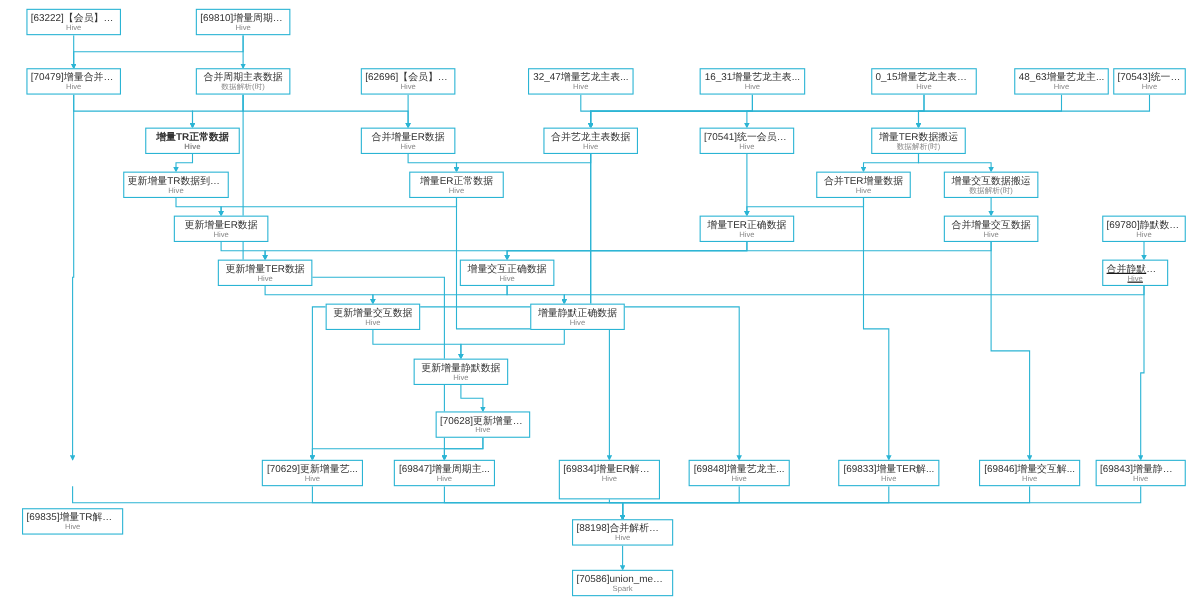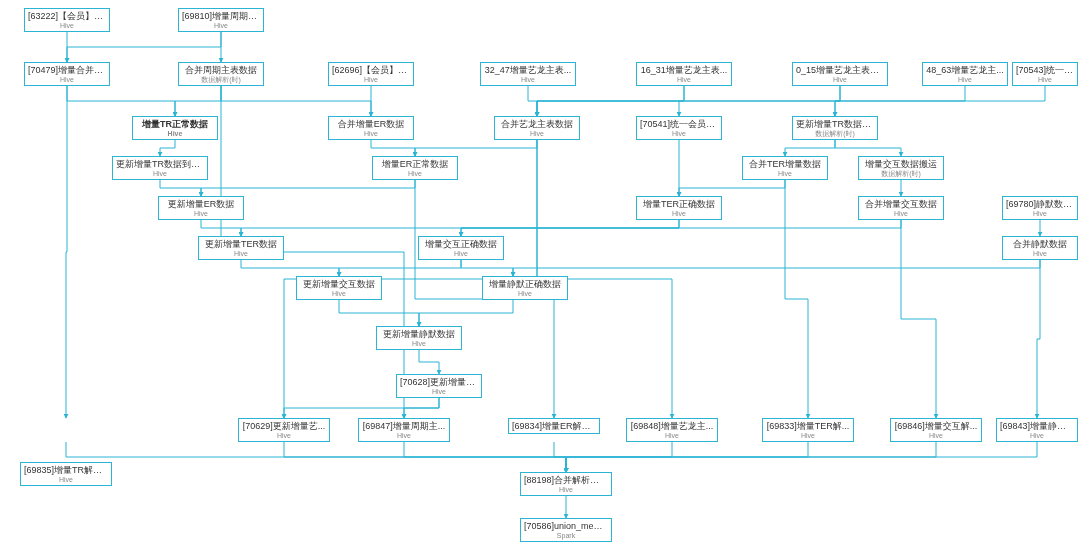--- a/index.html
+++ b/index.html
@@ -130,21 +130,21 @@
     </div>
     <div class="node" style="left: 494px; top: 116px; width: 86px; height: 24px;">
       <span class="title">合并艺龙主表数据</span>
       <span class="sub">Hive</span>
     </div>
     <div class="node" style="left: 636px; top: 116px; width: 86px; height: 24px;">
       <span class="title">[70541]统一会员全...</span>
       <span class="sub">Hive</span>
     </div>
     <div class="node" style="left: 792px; top: 116px; width: 86px; height: 24px;">
-      <span class="title">更新增量TR数据到统</span>
+      <span class="title">增量TER数据搬运</span>
       <span class="sub">数据解析(时)</span>
     </div>
     <div class="node" style="left: 112px; top: 156px; width: 96px; height: 24px;">
       <span class="title">更新增量TR数据到统...</span>
       <span class="sub">Hive</span>
     </div>
     <div class="node" style="left: 372px; top: 156px; width: 86px; height: 24px;">
       <span class="title">增量ER正常数据</span>
       <span class="sub">Hive</span>
     </div>
@@ -173,21 +173,21 @@
       <span class="sub">Hive</span>
     </div>
     <div class="node" style="left: 198px; top: 236px; width: 86px; height: 24px;">
       <span class="title">更新增量TER数据</span>
       <span class="sub">Hive</span>
     </div>
     <div class="node" style="left: 418px; top: 236px; width: 86px; height: 24px;">
       <span class="title">增量交互正确数据</span>
       <span class="sub">Hive</span>
     </div>
-    <div class="node" style="left: 1002px; top: 236px; width: 76px; height: 24px;">
+    <div class="node" style="left: 1002px; top: 236px; width: 60px; height: 24px; text-decoration: underline;">
       <span class="title">合并静默数据</span>
       <span class="sub">Hive</span>
     </div>
     <div class="node" style="left: 296px; top: 276px; width: 86px; height: 24px;">
       <span class="title">更新增量交互数据</span>
       <span class="sub">Hive</span>
     </div>
     <div class="node" style="left: 470px; top: 276px; width: 86px; height: 24px; margin-left: 12px;">
       <span class="title">增量静默正确数据</span>
       <span class="sub">Hive</span>
@@ -205,21 +205,21 @@
       <span class="sub">Hive</span>
     </div>
     <div class="node" style="left: 238px; top: 418px; width: 92px; height: 24px;">
       <span class="title">[70629]更新增量艺...</span>
       <span class="sub">Hive</span>
     </div>
     <div class="node" style="left: 358px; top: 418px; width: 92px; height: 24px;">
       <span class="title">[69847]增量周期主...</span>
       <span class="sub">Hive</span>
     </div>
-    <div class="node" style="left: 508px; top: 418px; width: 92px; height: 16px;">
+    <div class="node" style="left: 508px; top: 418px; width: 92px; height: 36px;">
       <span class="title">[69834]增量ER解析...</span>
       <span class="sub">Hive</span>
     </div>
     <div class="node" style="left: 626px; top: 418px; width: 92px; height: 24px;">
       <span class="title">[69848]增量艺龙主...</span>
       <span class="sub">Hive</span>
     </div>
     <div class="node" style="left: 762px; top: 418px; width: 92px; height: 24px;">
       <span class="title">[69833]增量TER解...</span>
       <span class="sub">Hive</span>

